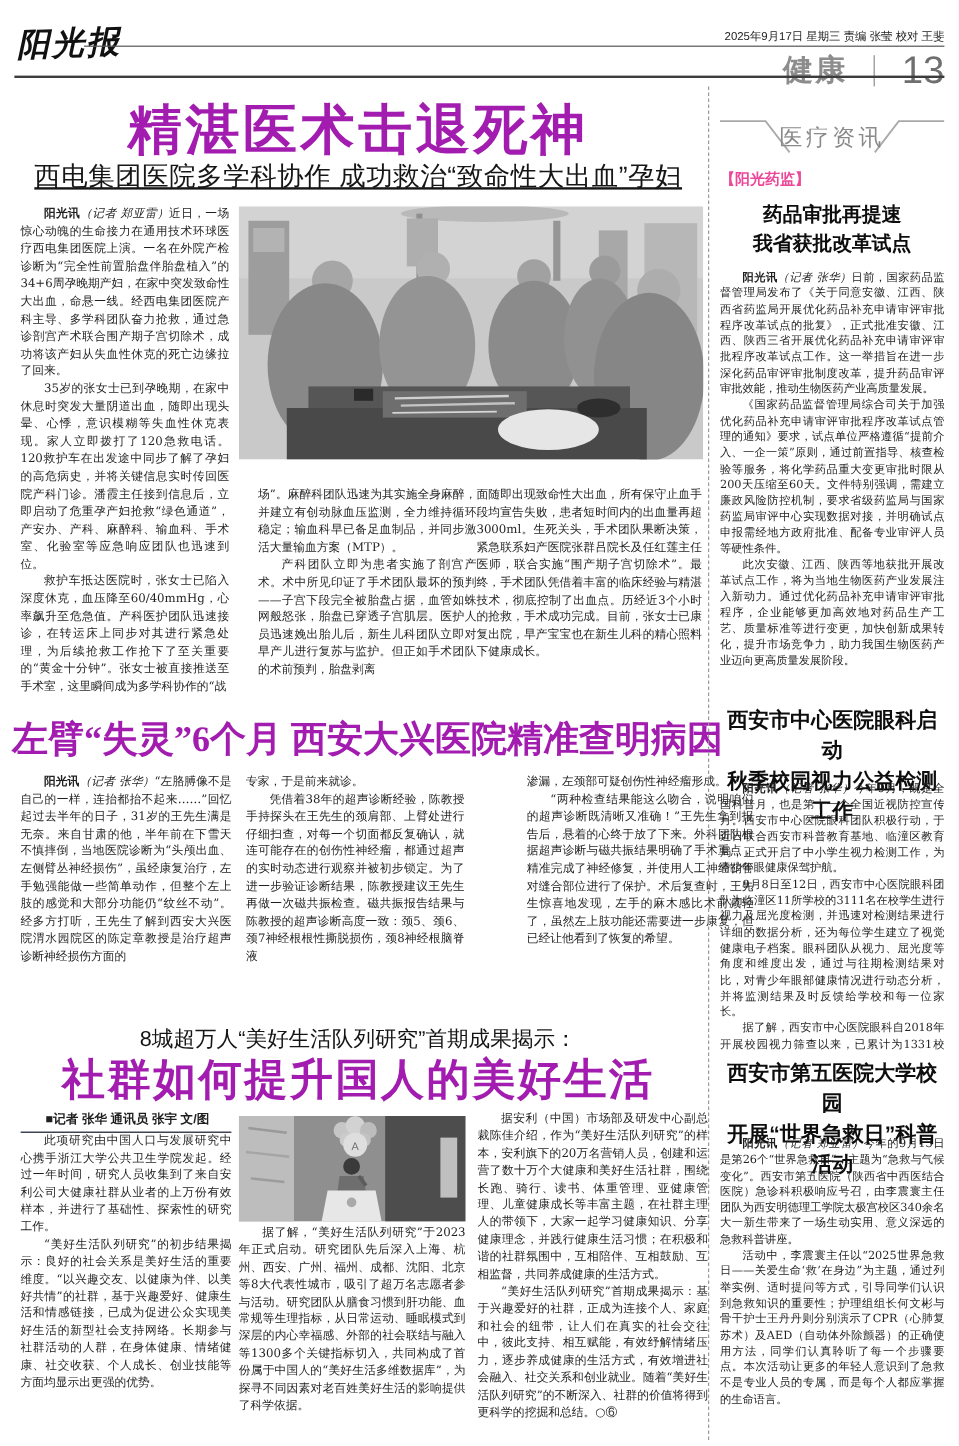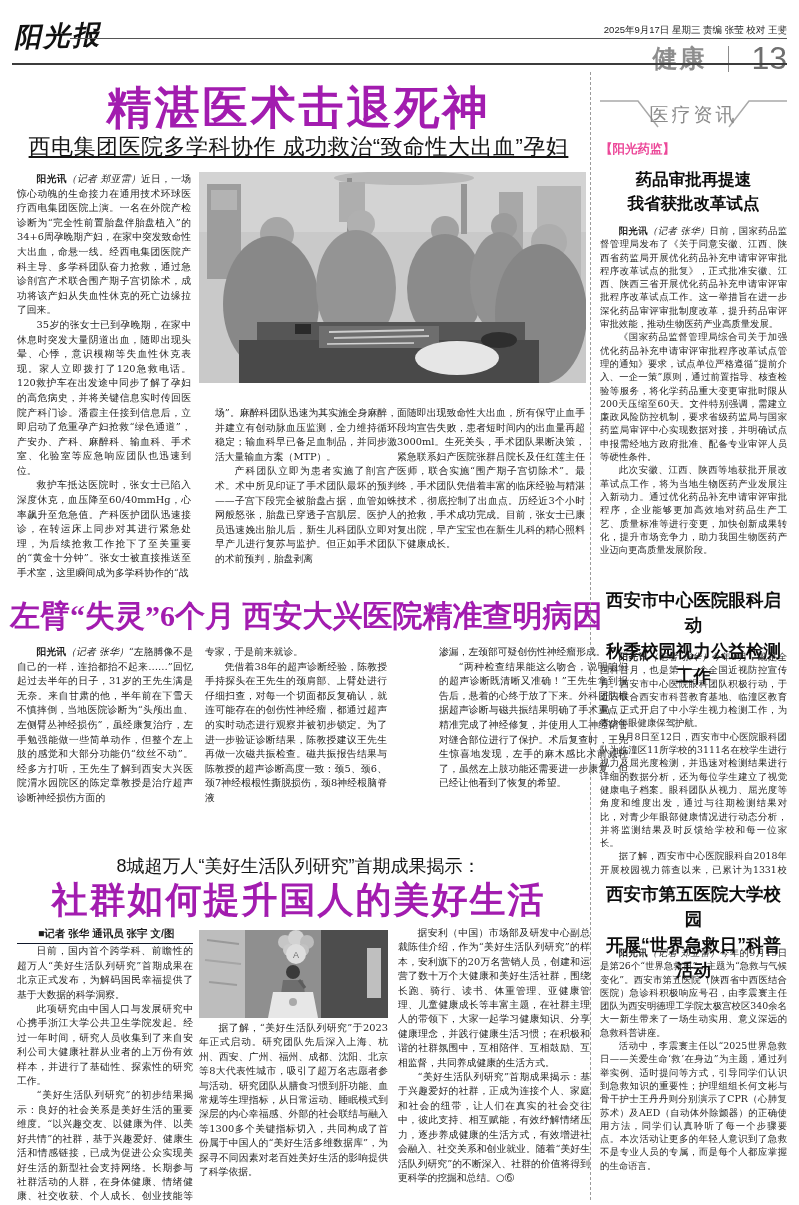--- a/index.html
+++ b/index.html
@@ -154,21 +154,20 @@
   <div class="abs bt a2-col a2-c3">
     <p class="cont">渗漏，左颈部可疑创伤性神经瘤形成。</p>
     <p>“两种检查结果能这么吻合，说明咱们的超声诊断既清晰又准确！”王先生拿到报告后，悬着的心终于放了下来。外科团队根据超声诊断与磁共振结果明确了手术重点，精准完成了神经修复，并使用人工神经鞘管对缝合部位进行了保护。术后复查时，王先生惊喜地发现，左手的麻木感比术前减轻了，虽然左上肢功能还需要进一步康复，但已经让他看到了恢复的希望。</p>
   </div>
 
   <div class="abs a3-kicker">8城超万人“美好生活队列研究”首期成果揭示：</div>
   <div class="abs hl a3-headline">社群如何提升国人的美好生活</div>
 
   <div class="abs bt a3-col1">
     <p class="a3-byline">■记者 张华 通讯员 张宇 文/图</p>
-    <p>日前，国内首个跨学科、前瞻性的超万人“美好生活队列研究”首期成果在北京正式发布，为解码国民幸福提供了基于大数据的科学洞察。</p>
     <p>此项研究由中国人口与发展研究中心携手浙江大学公共卫生学院发起。经过一年时间，研究人员收集到了来自安利公司大健康社群从业者的上万份有效样本，并进行了基础性、探索性的研究工作。</p>
     <p>“美好生活队列研究”的初步结果揭示：良好的社会关系是美好生活的重要维度。“以兴趣交友、以健康为伴、以美好共情”的社群，基于兴趣爱好、健康生活和情感链接，已成为促进公众实现美好生活的新型社会支持网络。长期参与社群活动的人群，在身体健康、情绪健康、社交收获、个人成长、创业技能等方面均显示出更强的优势。</p>
   </div>
 
   <svg class="abs a3-photo" viewBox="0 0 189 88" role="img" aria-label="speaker-at-podium-launch-event-photo">
     <rect x="0" y="0" width="189" height="88" fill="#8f8f8f"></rect>
     <rect x="0" y="0" width="46" height="88" fill="#bdbdbd"></rect>
     <line x1="8" y1="10" x2="40" y2="14" stroke="#999999" stroke-width="2"></line>
     <line x1="6" y1="30" x2="42" y2="34" stroke="#a5a5a5" stroke-width="2"></line>
     <line x1="10" y1="52" x2="38" y2="55" stroke="#9c9c9c" stroke-width="2"></line>

